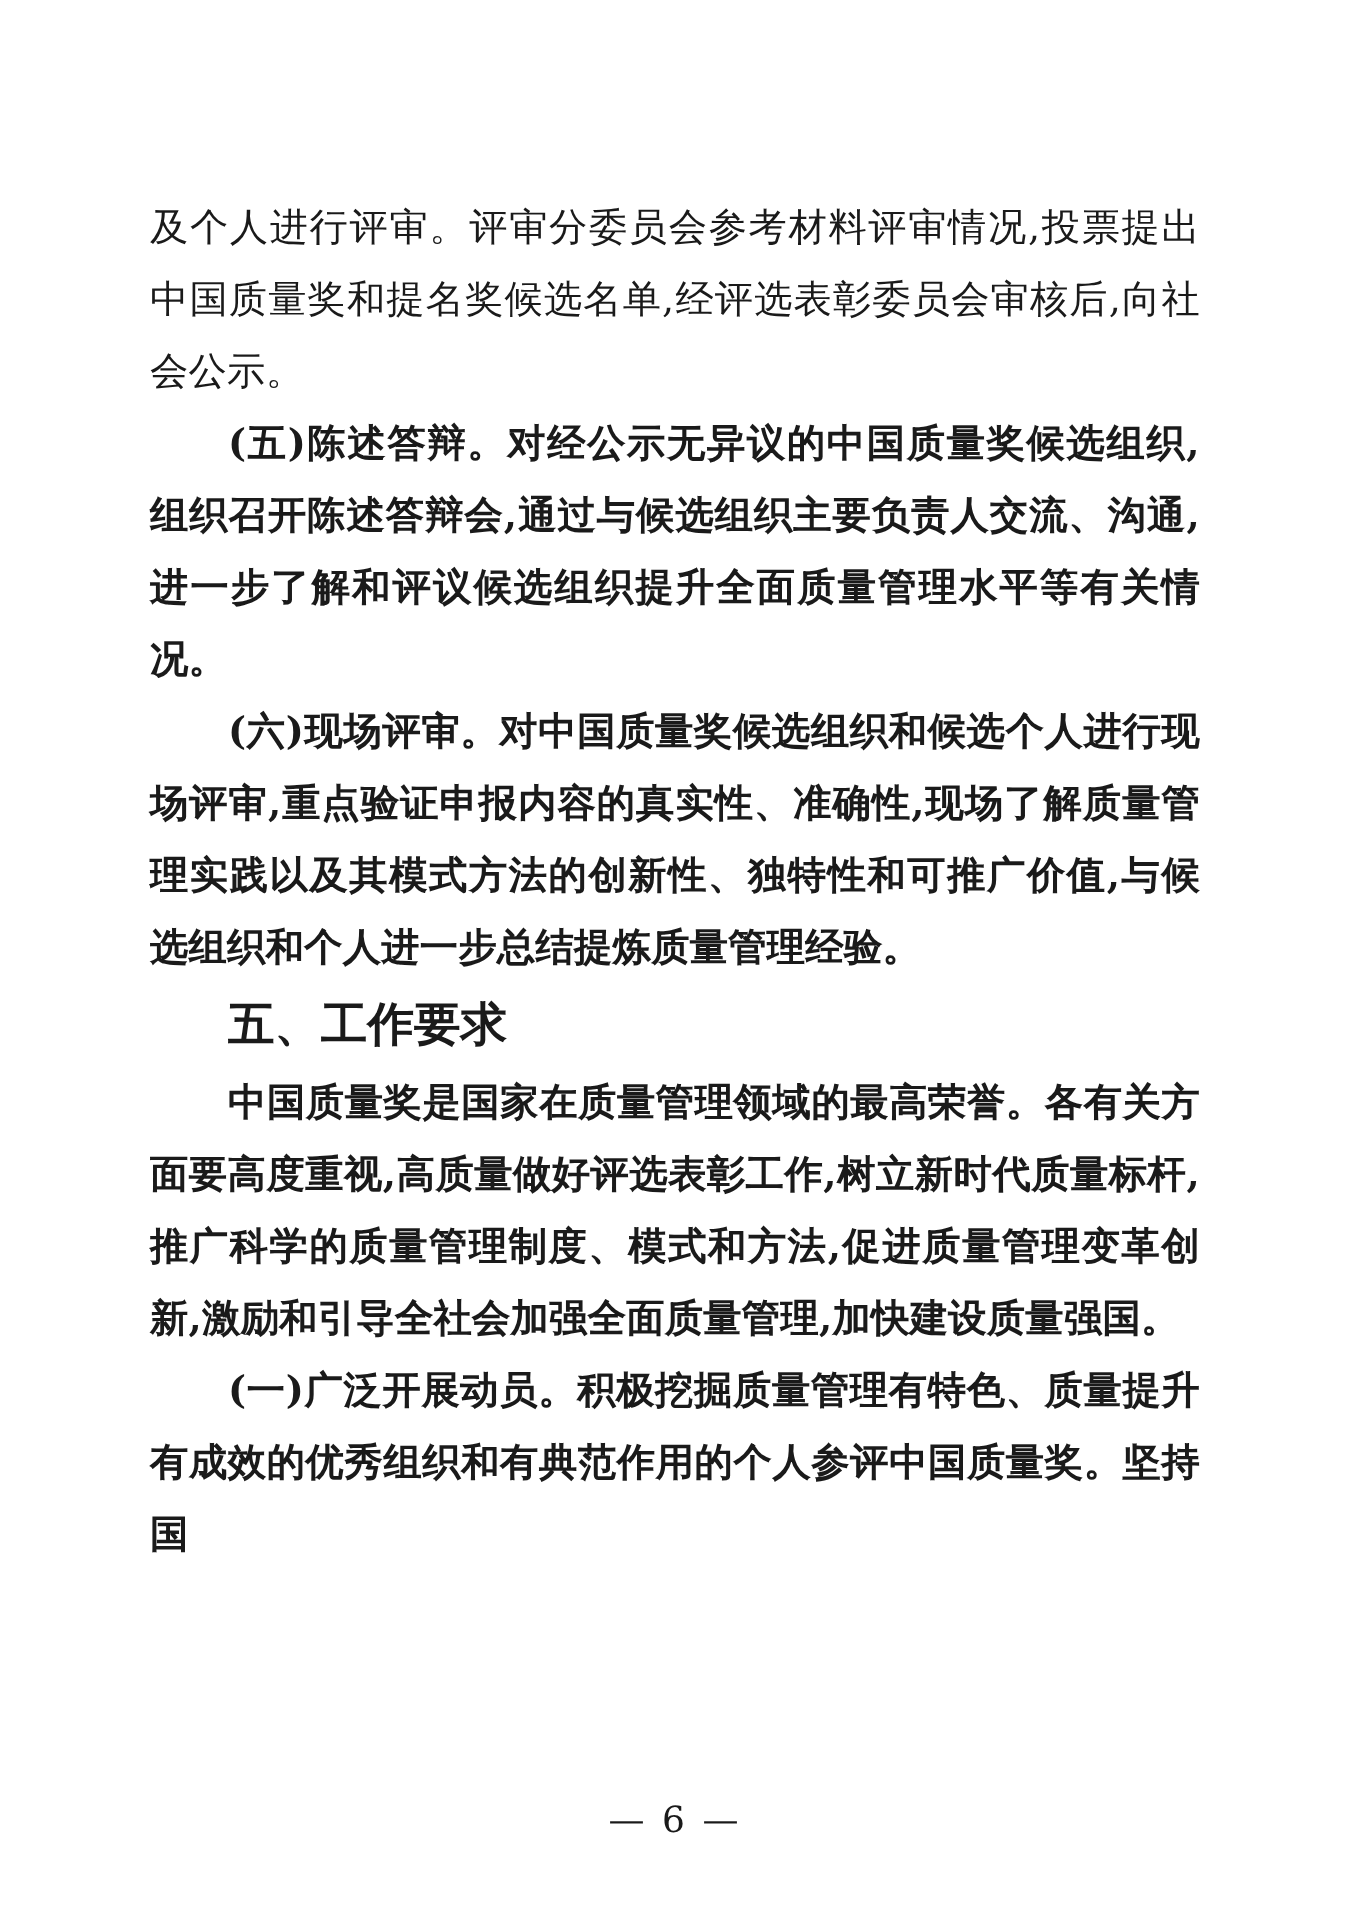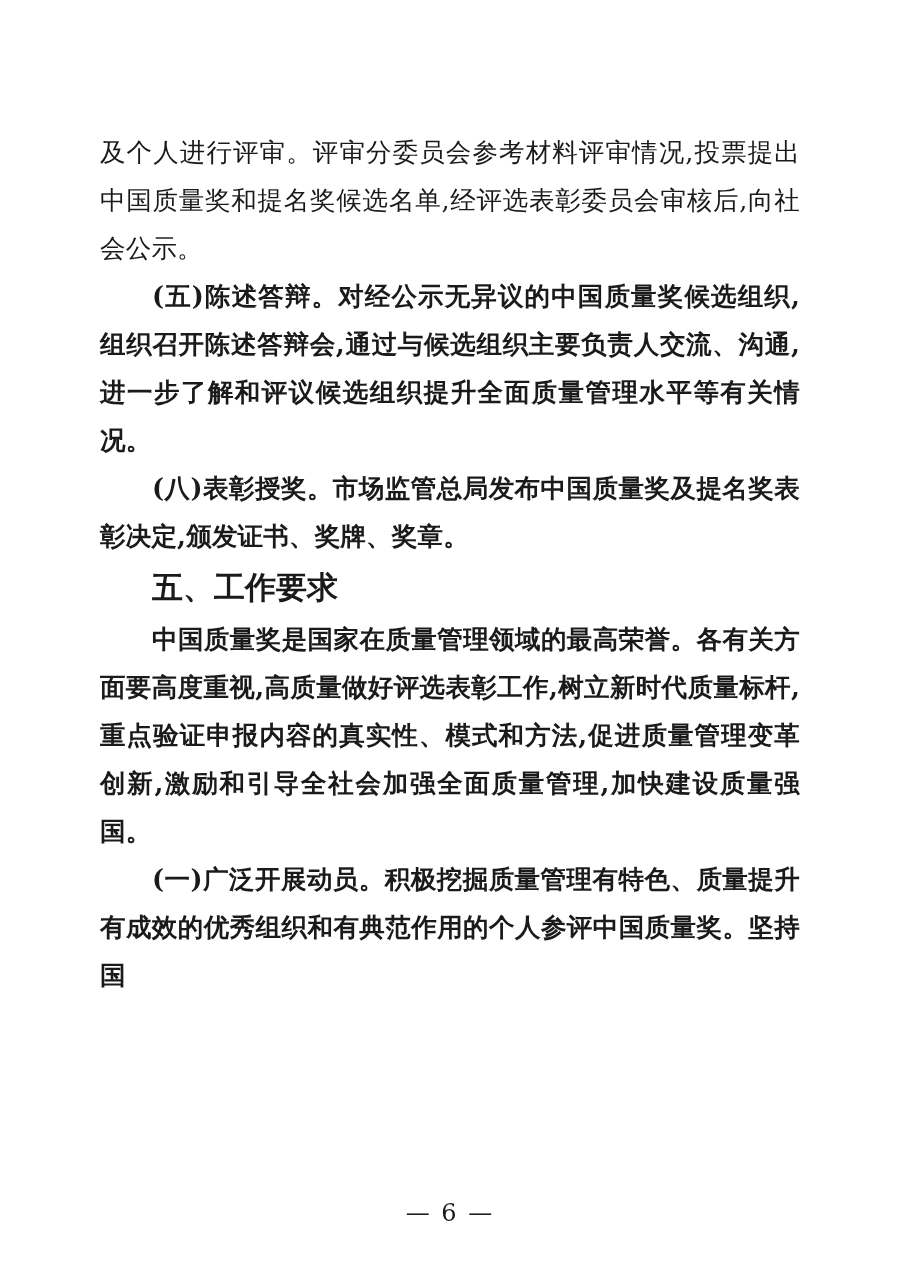--- a/index.html
+++ b/index.html
@@ -63,26 +63,26 @@
 </head>
 <body>
 
 <div class="page">
   <div class="doc-body">
 
     <p class="para">及个人进行评审。评审分委员会参考材料评审情况,投票提出中国质量奖和提名奖候选名单,经评选表彰委员会审核后,向社会公示。</p>
 
     <p class="para indent">(五)陈述答辩。对经公示无异议的中国质量奖候选组织,组织召开陈述答辩会,通过与候选组织主要负责人交流、沟通,进一步了解和评议候选组织提升全面质量管理水平等有关情况。</p>
 
+    <p class="para indent">(六)现场评审。对中国质量奖候选组织和候选个人进行现场评审,重点验证申报内容的真实性、准确性,现场了解质量管理实践以及其模式方法的创新性、独特性和可推广价值,与候选组织和个人进一步总结提炼质量管理经验。</p>
 
 
-    <p class="para indent">(八)表彰授奖。市场监管总局发布中国质量奖及提名奖表彰决定,颁发证书、奖牌、奖章。</p>
 
     <p class="heading">五、工作要求</p>
 
-    <p class="para indent">中国质量奖是国家在质量管理领域的最高荣誉。各有关方面要高度重视,高质量做好评选表彰工作,树立新时代质量标杆,重点验证申报内容的真实性、模式和方法,促进质量管理变革创新,激励和引导全社会加强全面质量管理,加快建设质量强国。</p>
+    <p class="para indent">中国质量奖是国家在质量管理领域的最高荣誉。各有关方面要高度重视,高质量做好评选表彰工作,树立新时代质量标杆,推广科学的质量管理制度、模式和方法,促进质量管理变革创新,激励和引导全社会加强全面质量管理,加快建设质量强国。</p>
 
     <p class="para indent">(一)广泛开展动员。积极挖掘质量管理有特色、质量提升有成效的优秀组织和有典范作用的个人参评中国质量奖。坚持国</p>
 
   </div>
 
   <div class="page-number">— 6 —</div>
 </div>
 
 </body></html>

